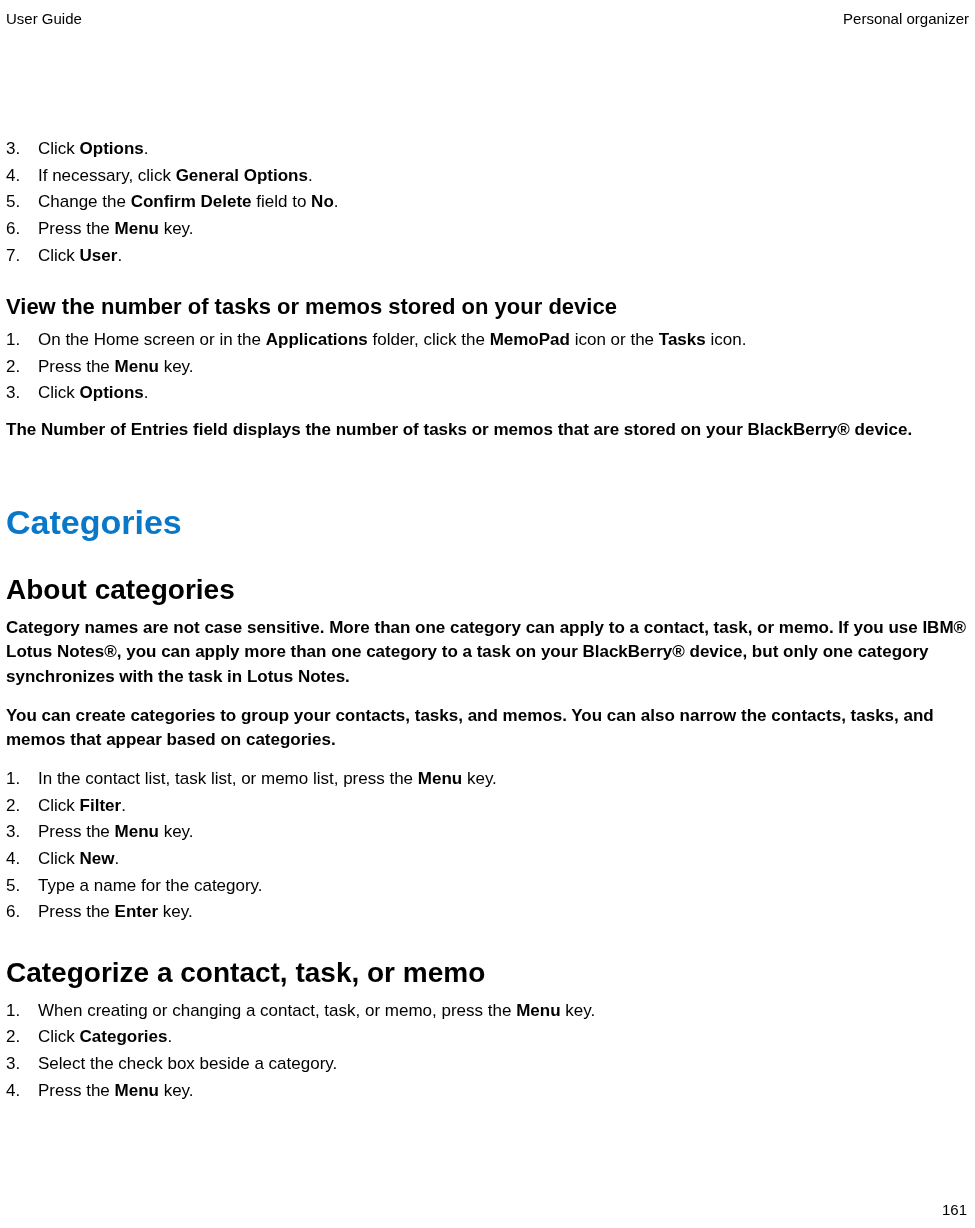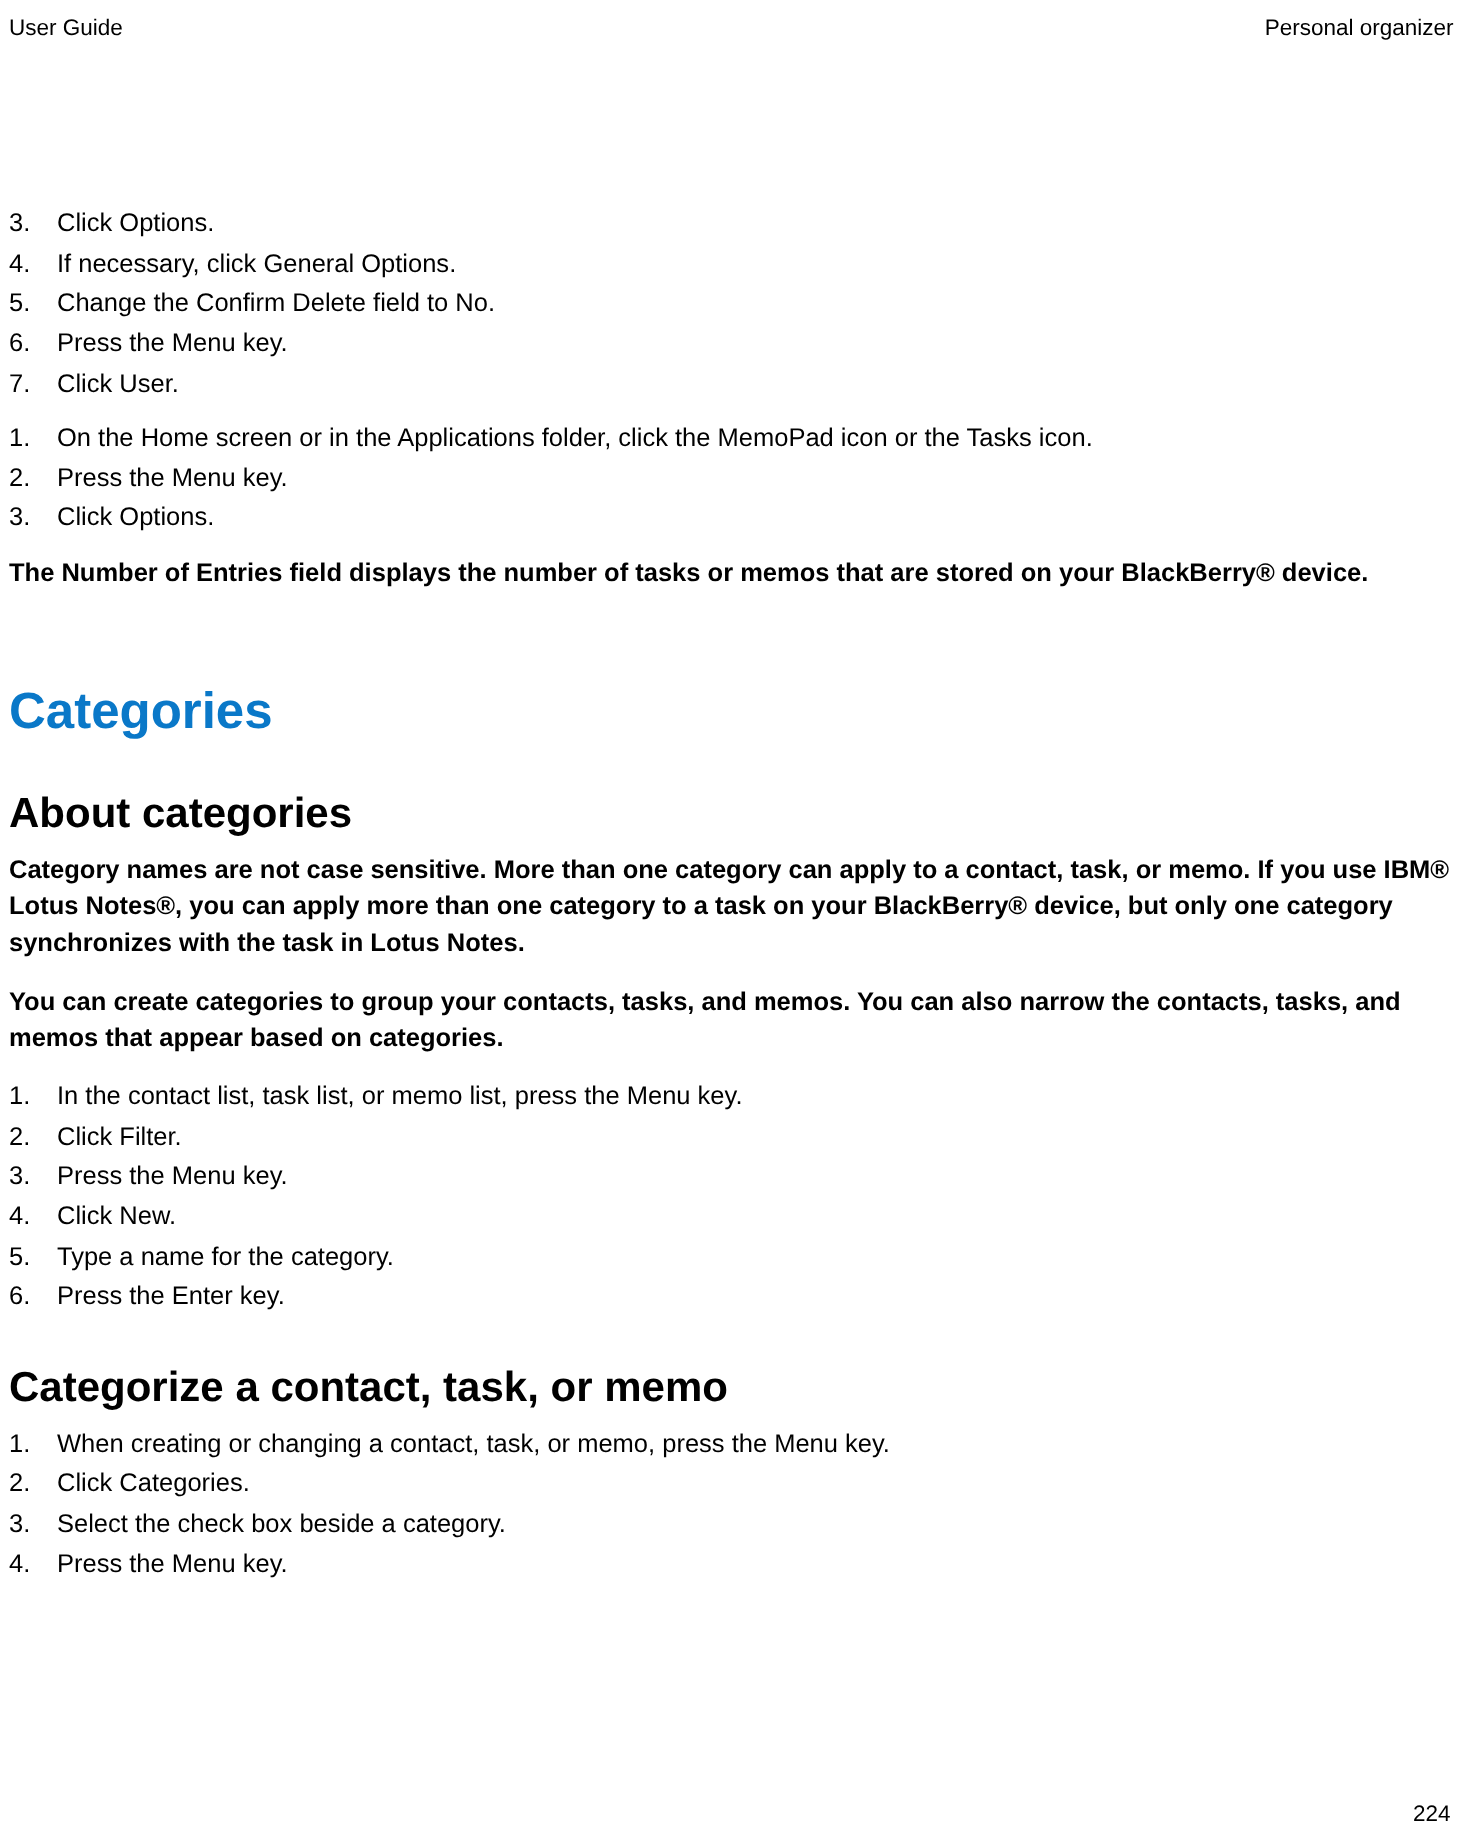--- a/index.html
+++ b/index.html
@@ -29,21 +29,21 @@
       display: flex;
       font-size: 17px;
       line-height: 1.45;
       margin-bottom: 2px;
     }
     .ol-num {
       width: 32px;
       flex-shrink: 0;
     }
     .ol-text { flex: 1; }
-    .bold { font-weight: 400; text-align: right; }
+    .bold { font-weight: 700; text-align: right; }
     h3 {
       font-size: 22px;
       font-weight: 700;
       margin-top: 26px;
       margin-bottom: 8px;
     }
     .para {
       font-size: 17px;
       line-height: 1.45;
       margin-bottom: 14px;
@@ -95,20 +95,21 @@
       <div class="ol-row">
         <span class="ol-num">6.</span>
         <span class="ol-text">Press the <span class="bold">Menu</span> key.</span>
       </div>
       <div class="ol-row">
         <span class="ol-num">7.</span>
         <span class="ol-text">Click <span class="bold">User</span>.</span>
       </div>
     </div>
 
+  <h3>View the number of tasks or memos stored on your device</h3>
   <div class="ol" id="list2">
       <div class="ol-row">
         <span class="ol-num">1.</span>
         <span class="ol-text">On the Home screen or in the <span class="bold">Applications</span> folder, click the <span class="bold">MemoPad</span> icon or the <span class="bold">Tasks</span> icon.</span>
       </div>
       <div class="ol-row">
         <span class="ol-num">2.</span>
         <span class="ol-text">Press the <span class="bold">Menu</span> key.</span>
       </div>
       <div class="ol-row">
@@ -166,13 +167,13 @@
         <span class="ol-text">Select the check box beside a category.</span>
       </div>
       <div class="ol-row">
         <span class="ol-num">4.</span>
         <span class="ol-text">Press the <span class="bold">Menu</span> key.</span>
       </div>
     </div>
 
 </div>
 
-<div class="page-num">224</div>
+<div class="page-num">161</div>
 
 </body></html>

